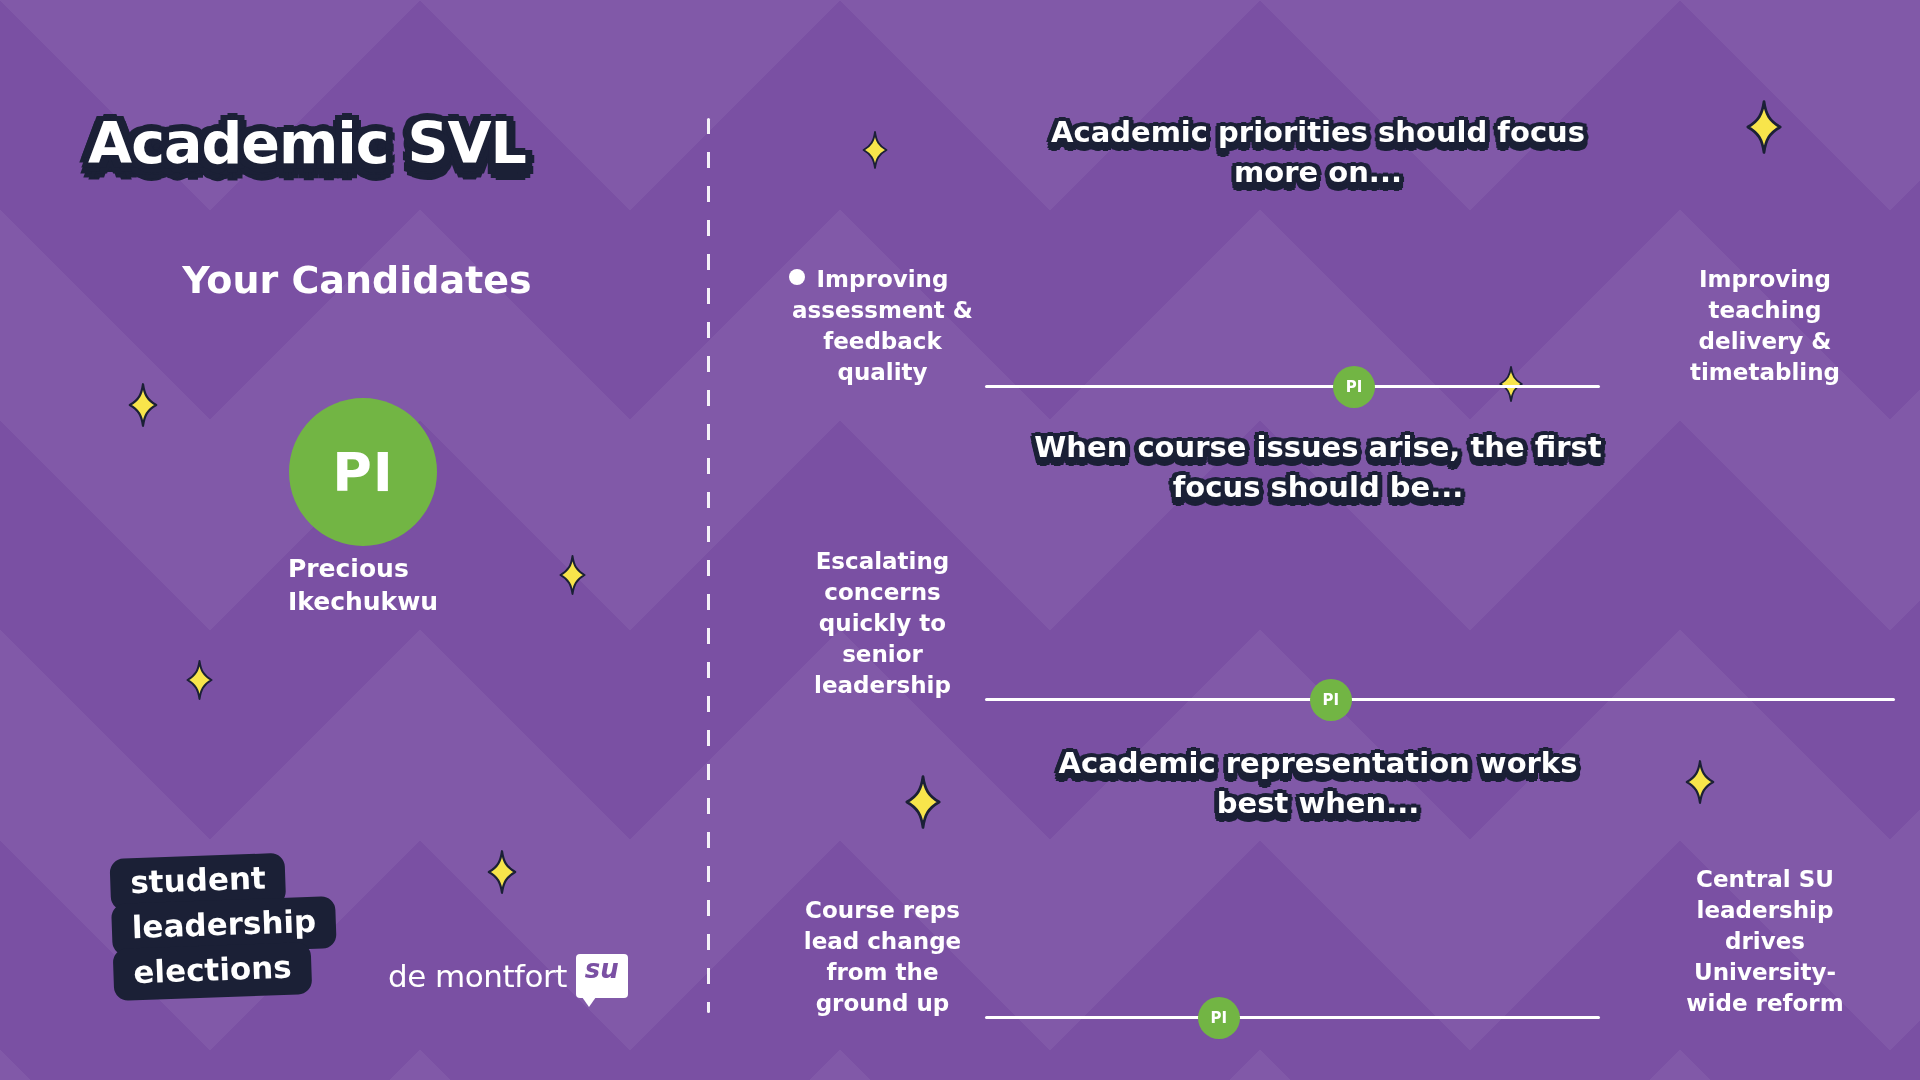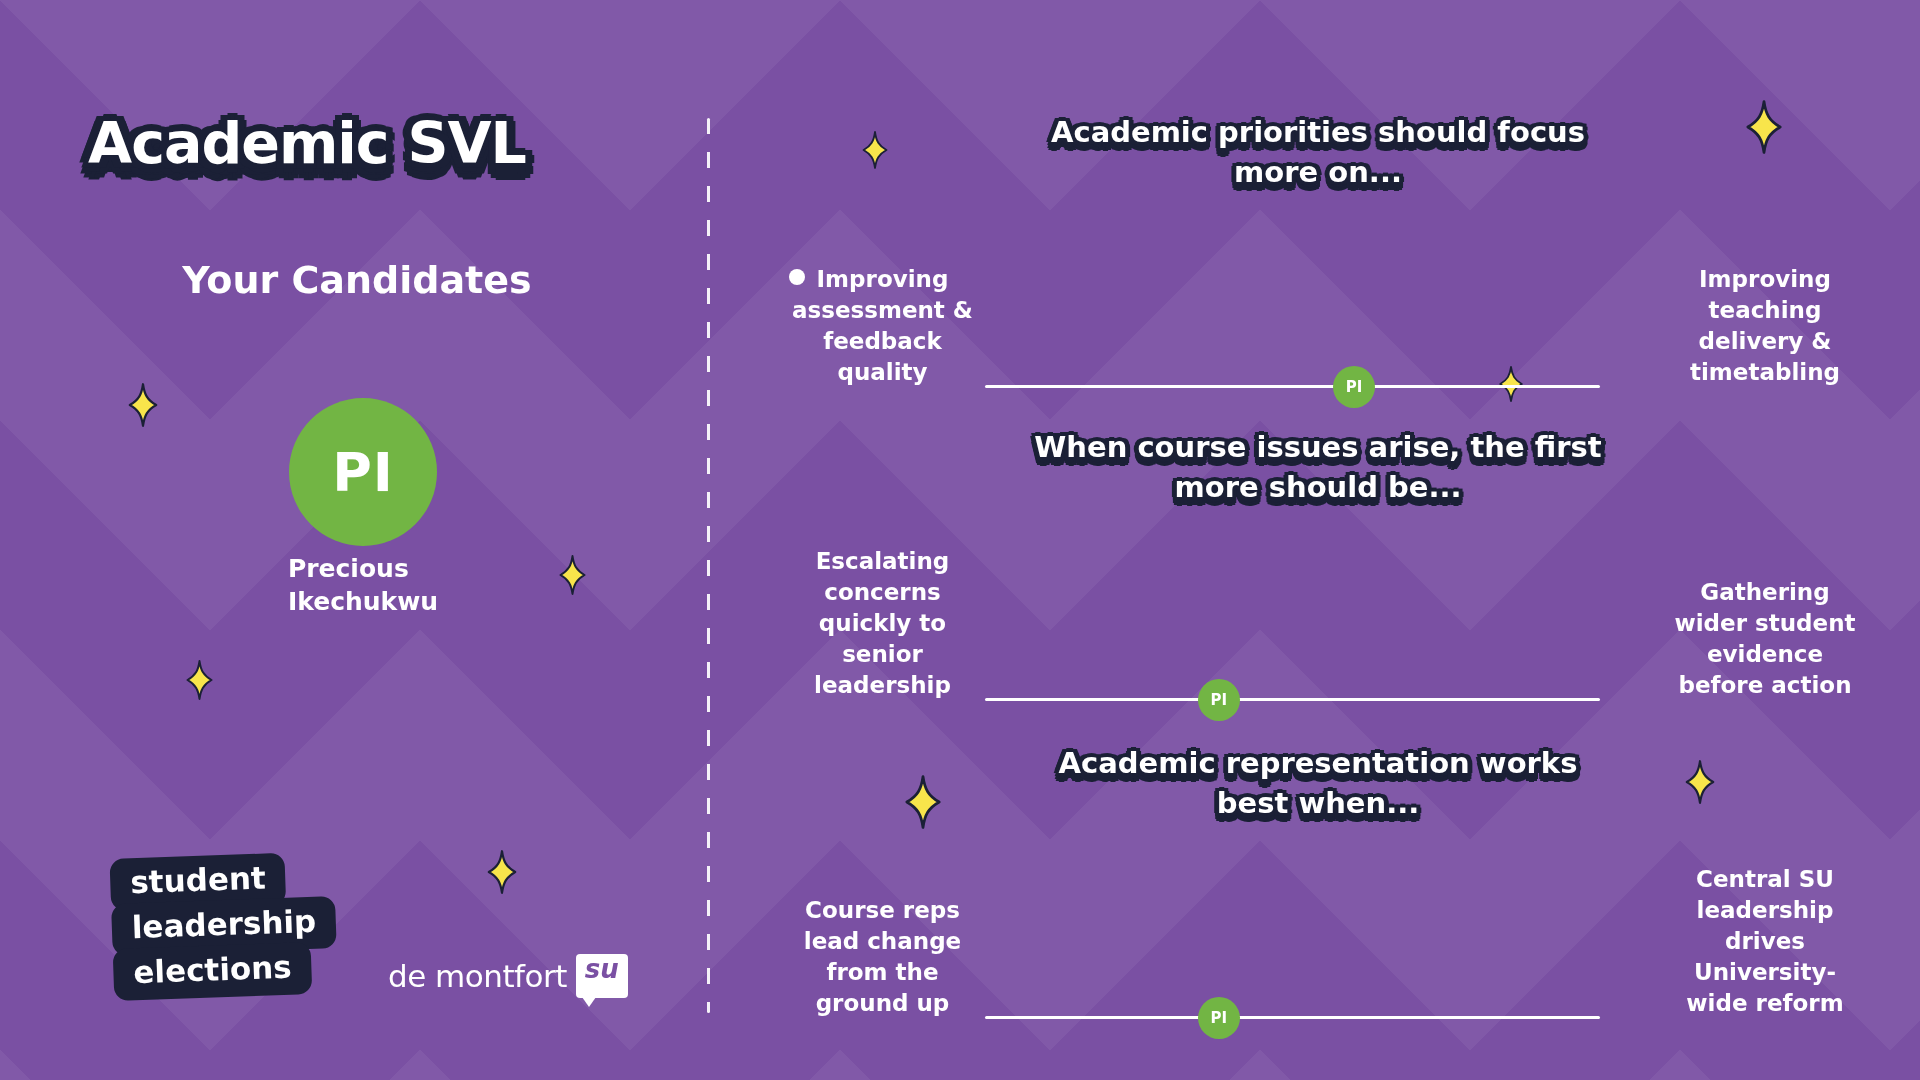--- a/index.html
+++ b/index.html
@@ -202,36 +202,32 @@
         <span>PI</span>
       </div>
     </div>
     <div class="q-label right">Improving
 teaching
 delivery &amp;
 timetabling</div>
   </div>
 
   <div class="q-heading sticker" style="top:427px">When course issues arise, the first
-more should be...</div>
+focus should be...</div>
   <div class="q-row" style="top:531px">
     <div class="q-label left">Escalating
 concerns
 quickly to
 senior
 leadership</div>
     <div class="track">
       <div class="marker" style="left: calc(38% - 21px);">
         <span>PI</span>
       </div>
     </div>
-    <div class="q-label right">Gathering
-wider student
-evidence
-before action</div>
   </div>
 
   <div class="q-heading sticker" style="top:743px">Academic representation works
 best when...</div>
   <div class="q-row" style="top:849px">
     <div class="q-label left">Course reps
 lead change
 from the
 ground up</div>
     <div class="track">

